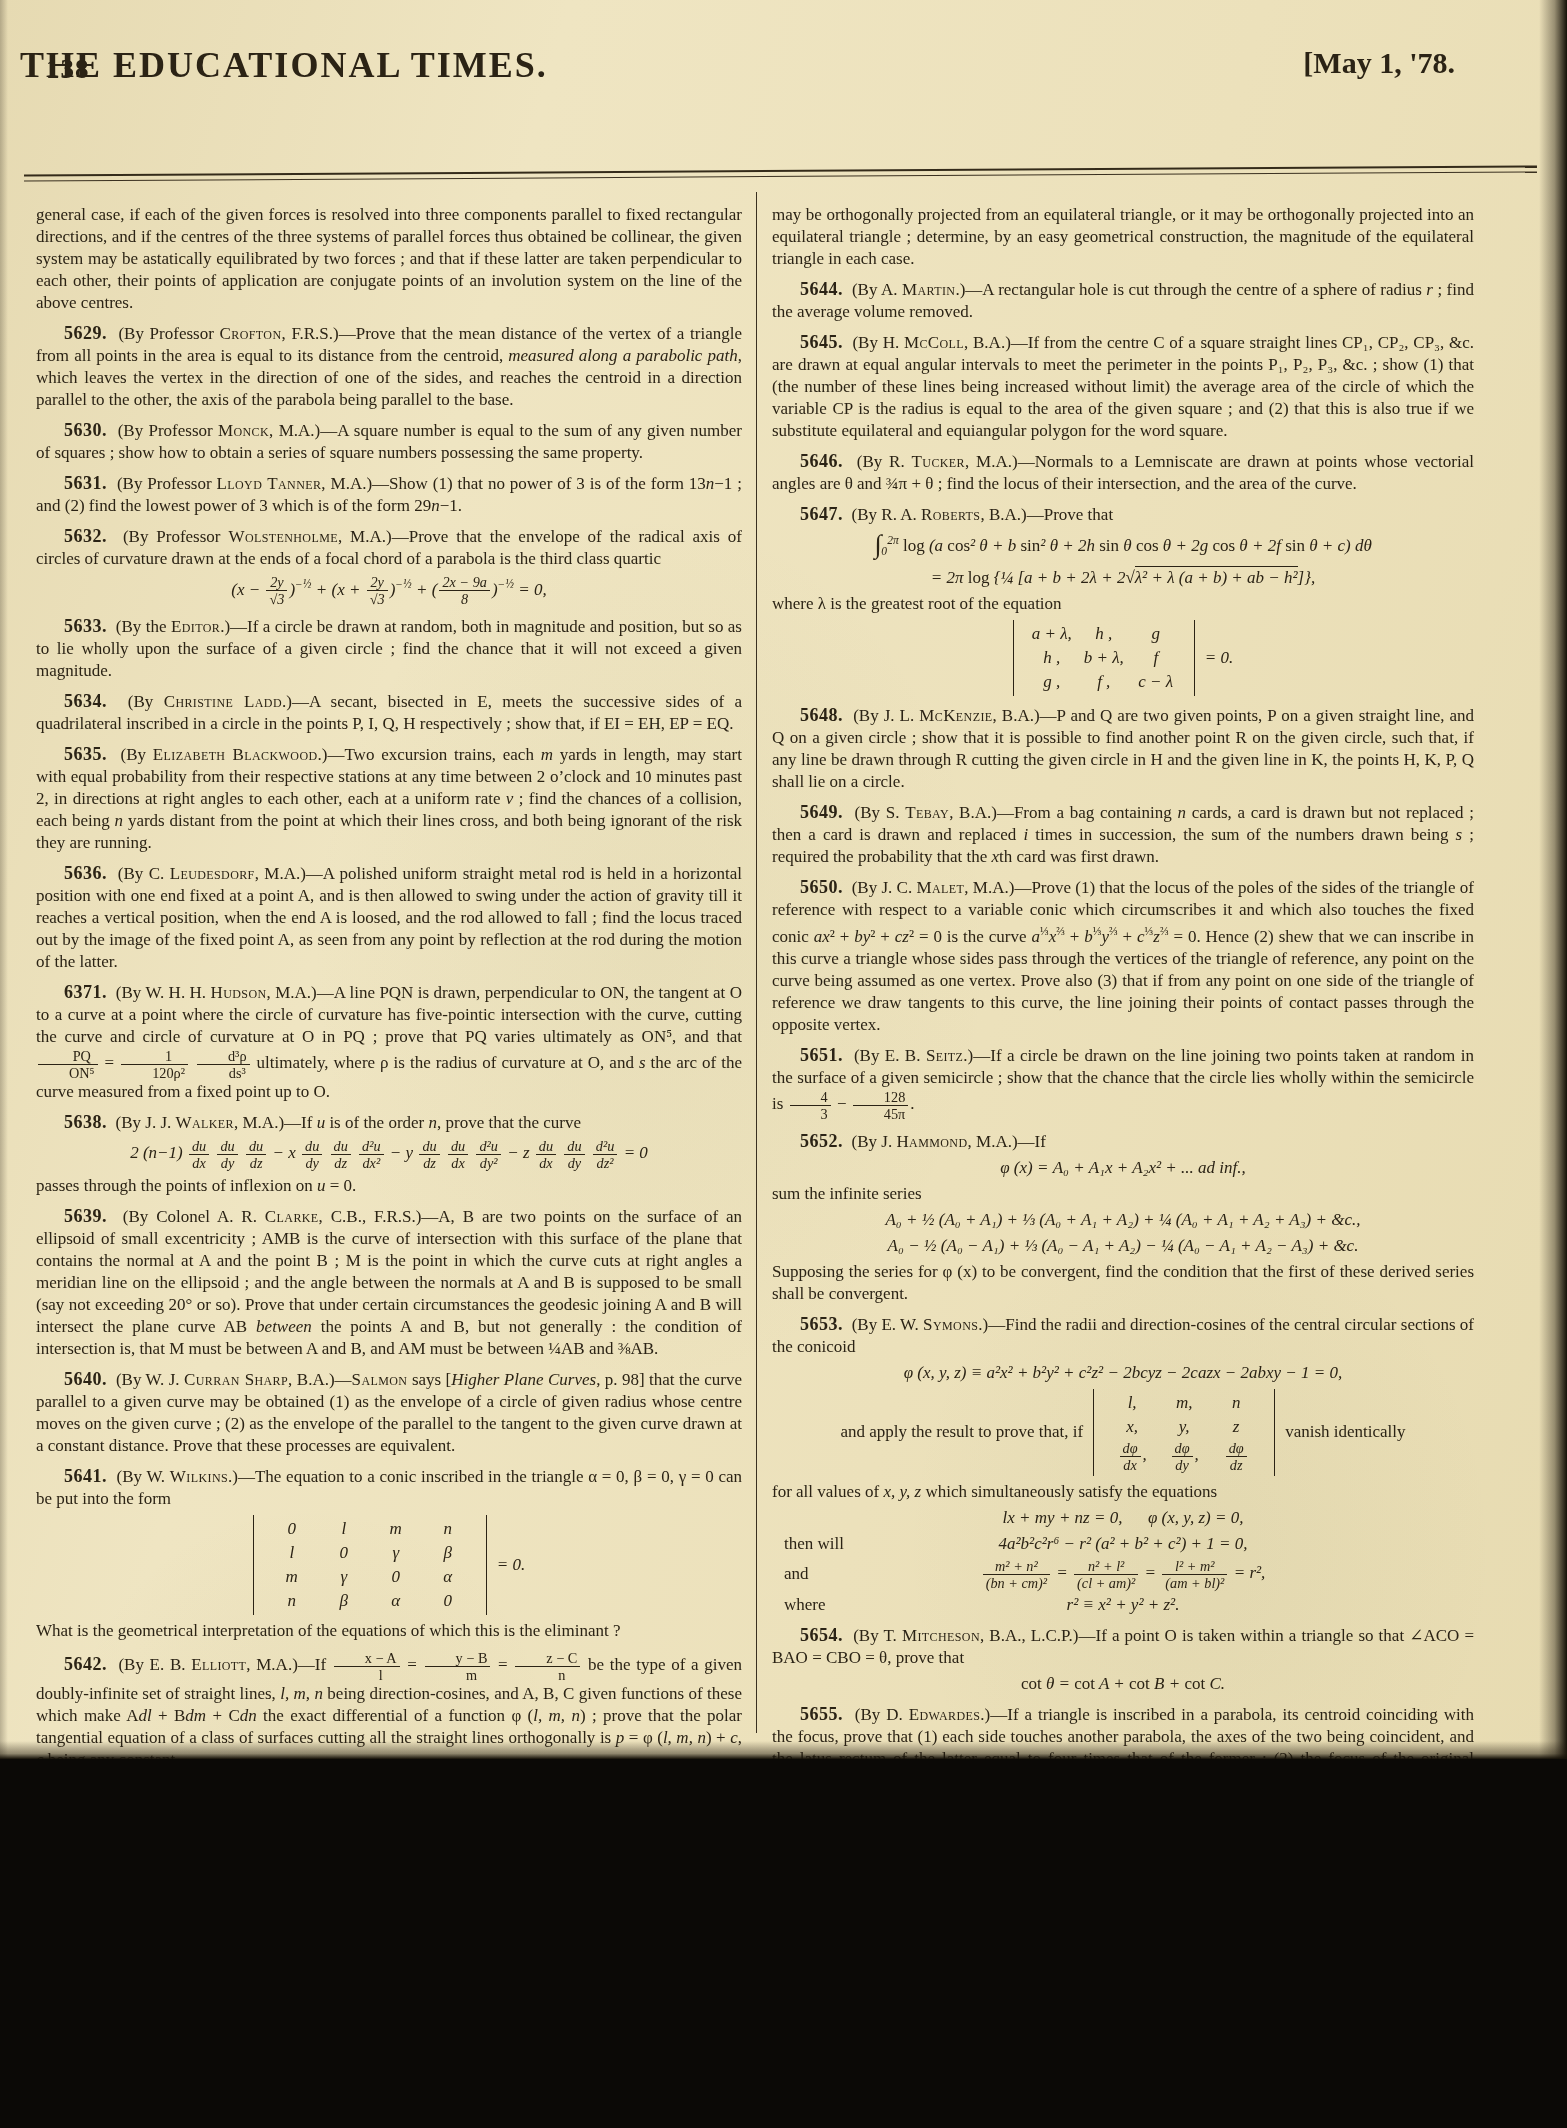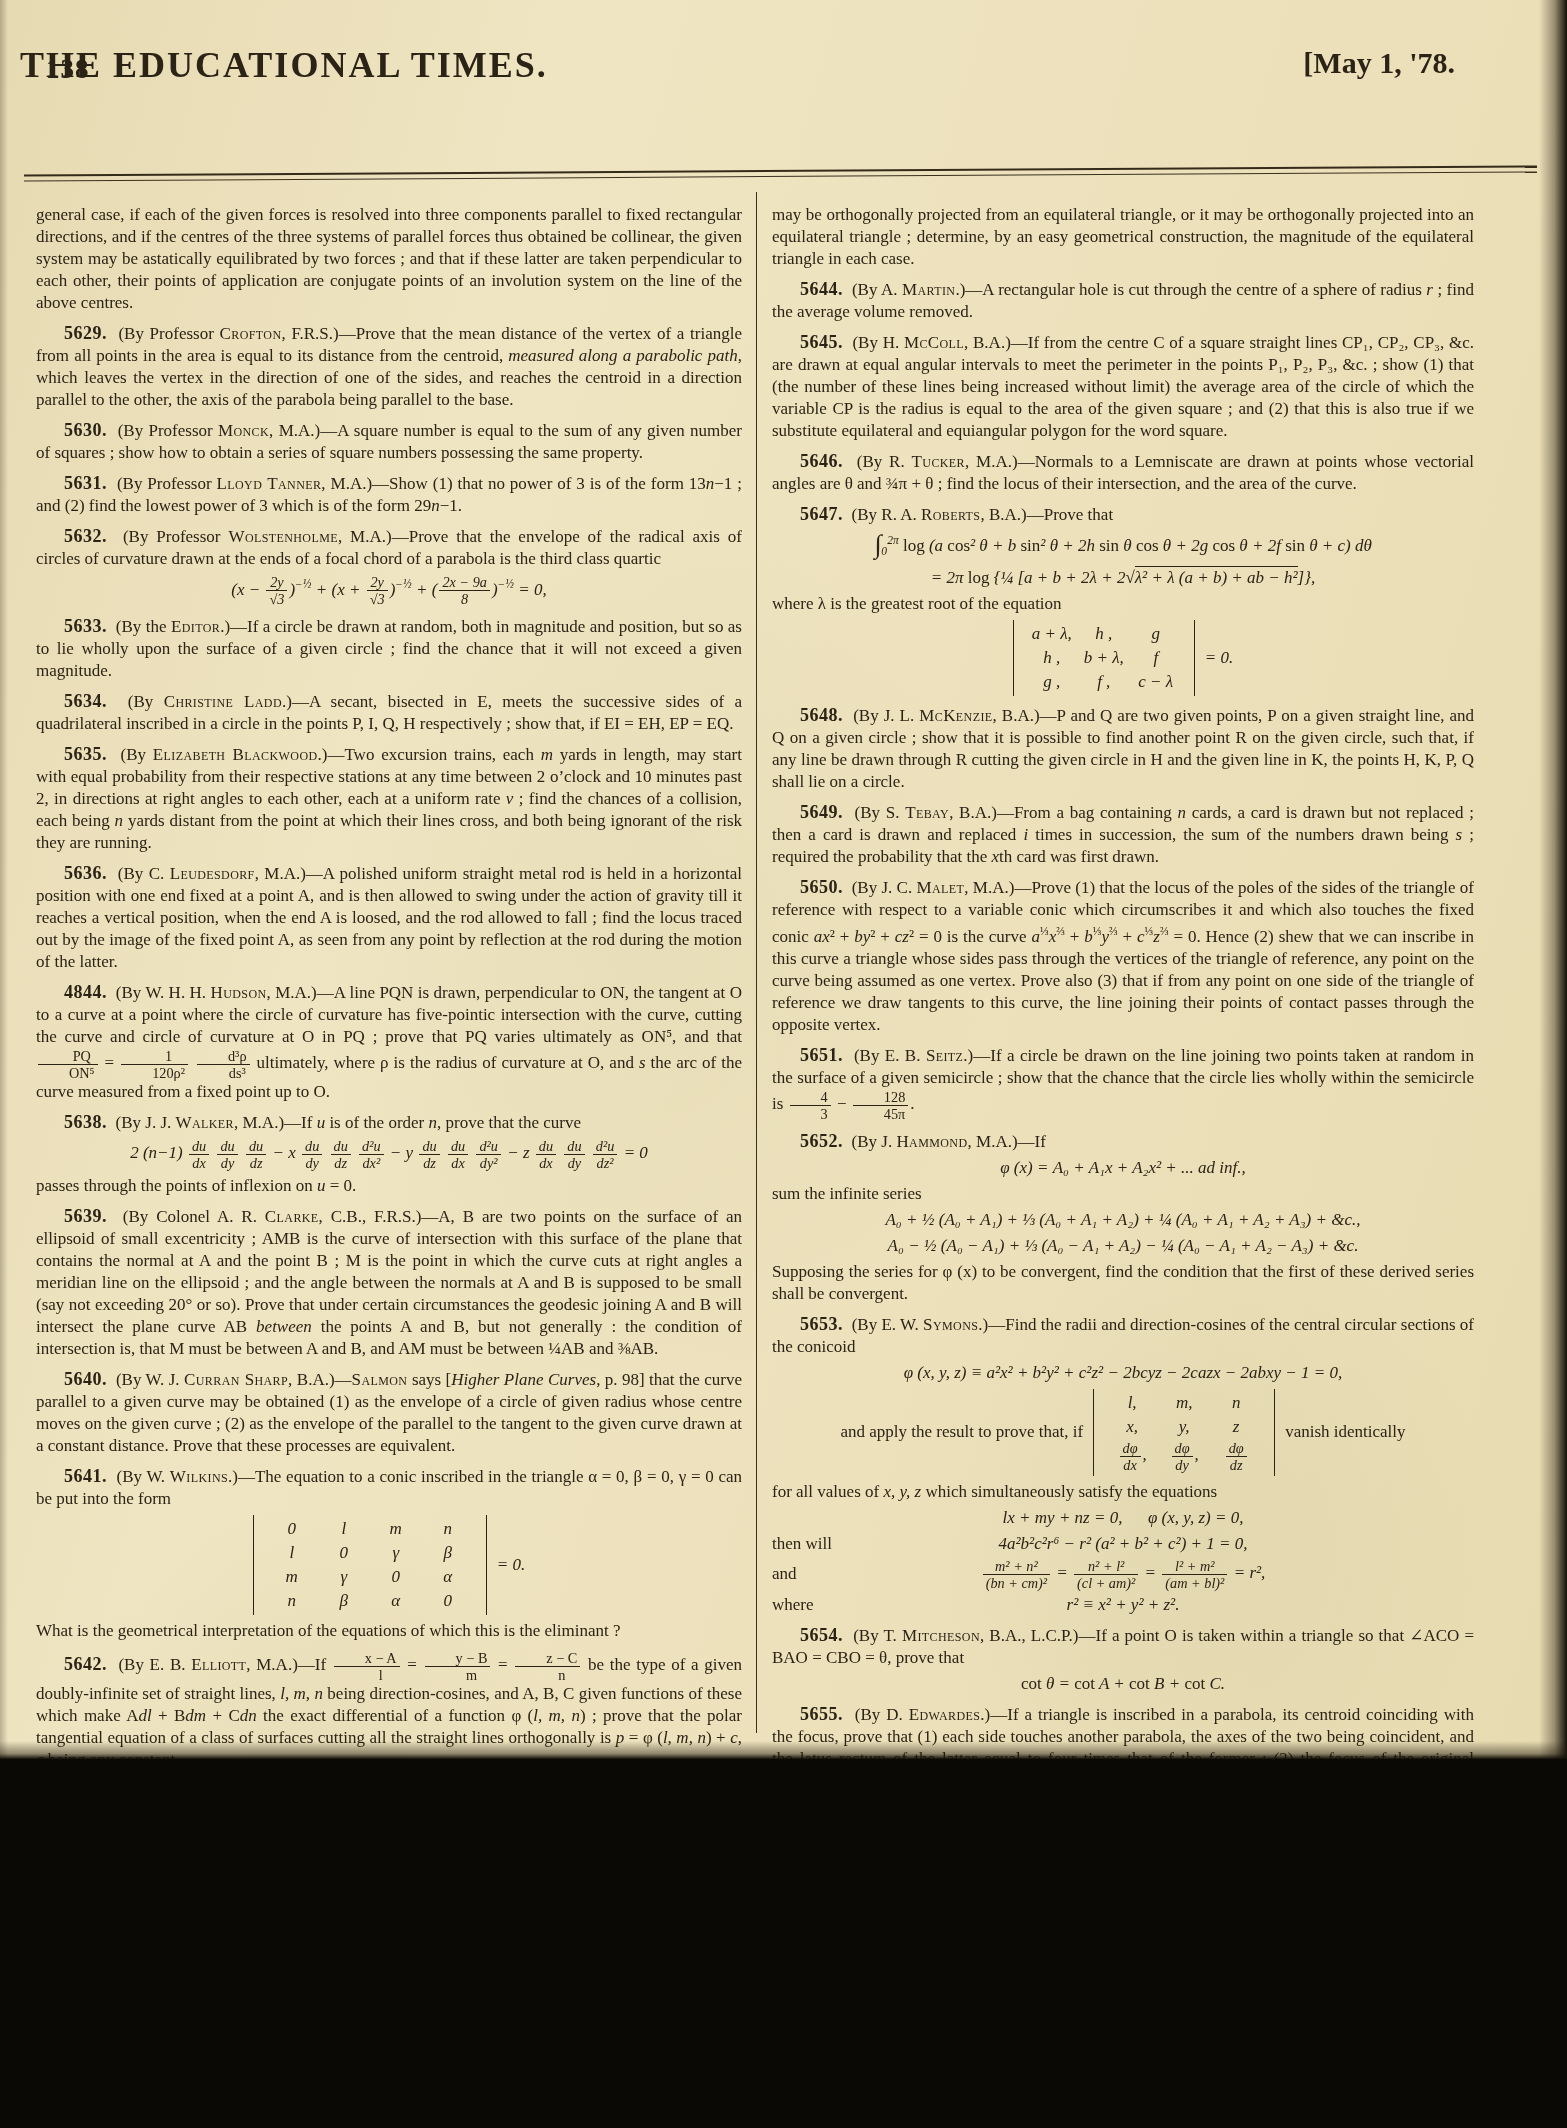--- a/index.html
+++ b/index.html
@@ -43,21 +43,21 @@
         font-size:84%;line-height:1.12;margin:0 2px;}
   .fn{border-bottom:1px solid currentColor;padding:0 3px;display:block;}
   .fd{padding:0 3px;display:block;}
   .detline{display:flex;justify-content:center;align-items:center;gap:10px;margin:5px 0;font-style:italic;}
   .det-pre,.det-post{font-style:normal;}
   .det-post.it{font-style:italic;}
   .det{display:inline-flex;flex-direction:column;border-left:1.5px solid #2b2315;border-right:1.5px solid #2b2315;
        padding:3px 12px;gap:2px;}
   .det-row{display:flex;}
   .det-cell{min-width:44px;text-align:center;padding:0 4px;}
-  .lform{display:grid;grid-template-columns:1fr auto 1fr;align-items:center;margin:3px 0;}
+  .lform{display:grid;grid-template-columns:1fr auto 1fr;align-items:center;margin:3px 12px;}
   .lf-label{justify-self:start;font-style:normal;}
   .lf-body{font-style:italic;text-align:center;}
 </style>
 </head>
 <body>
 
 <div class="page">
   <div class="stain s1"></div>
   <div class="stain s2"></div>
   <div class="stain s3"></div>
@@ -101,21 +101,21 @@
       <div class="prob">
         <p class="para first"><b class="pnum">5634.</b>&nbsp; (By <span class="sc">Christine Ladd</span>.)—A secant, bisected in E, meets the successive sides of a quadrilateral inscribed in a circle in the points P, I, Q, H respectively ; show that, if EI = EH, EP = EQ.</p>
       </div>
       <div class="prob">
         <p class="para first"><b class="pnum">5635.</b>&nbsp; (By <span class="sc">Elizabeth Blackwood</span>.)—Two excursion trains, each <i>m</i> yards in length, may start with equal probability from their respective stations at any time between 2 o’clock and 10 minutes past 2, in directions at right angles to each other, each at a uniform rate <i>v</i> ; find the chances of a collision, each being <i>n</i> yards distant from the point at which their lines cross, and both being ignorant of the risk they are running.</p>
       </div>
       <div class="prob">
         <p class="para first"><b class="pnum">5636.</b>&nbsp; (By C. <span class="sc">Leudesdorf</span>, M.A.)—A polished uniform straight metal rod is held in a horizontal position with one end fixed at a point A, and is then allowed to swing under the action of gravity till it reaches a vertical position, when the end A is loosed, and the rod allowed to fall ; find the locus traced out by the image of the fixed point A, as seen from any point by reflection at the rod during the motion of the latter.</p>
       </div>
       <div class="prob">
-        <p class="para first"><b class="pnum">4844.</b>&nbsp; (By W. H. H. <span class="sc">Hudson</span>, M.A.)—A line PQN is drawn, perpendicular to ON, the tangent at O to a curve at a point where the circle of curvature has five-pointic intersection with the curve, cutting the curve and circle of curvature at O in PQ ; prove that PQ varies ultimately as ON⁵, and that <span class="frac">
+        <p class="para first"><b class="pnum">6371.</b>&nbsp; (By W. H. H. <span class="sc">Hudson</span>, M.A.)—A line PQN is drawn, perpendicular to ON, the tangent at O to a curve at a point where the circle of curvature has five-pointic intersection with the curve, cutting the curve and circle of curvature at O in PQ ; prove that PQ varies ultimately as ON⁵, and that <span class="frac">
             <span class="fn">PQ</span>
             <span class="fd">ON⁵</span>
           </span> = <span class="frac">
             <span class="fn">1</span>
             <span class="fd">120ρ²</span>
           </span> <span class="frac">
             <span class="fn">d³ρ</span>
             <span class="fd">ds³</span>
           </span> ultimately, where ρ is the radius of curvature at O, and <i>s</i> the arc of the curve measured from a fixed point up to O.</p>
       </div>

